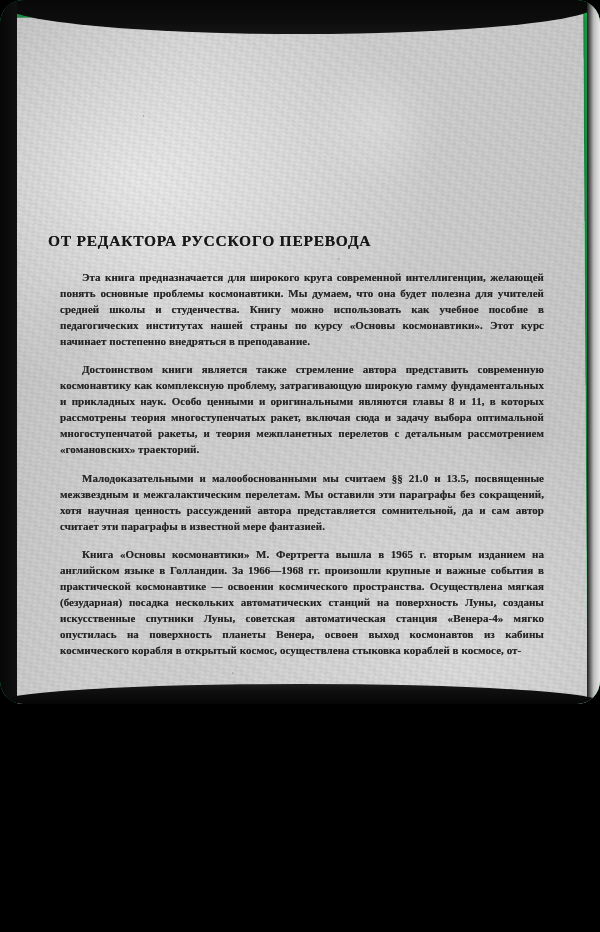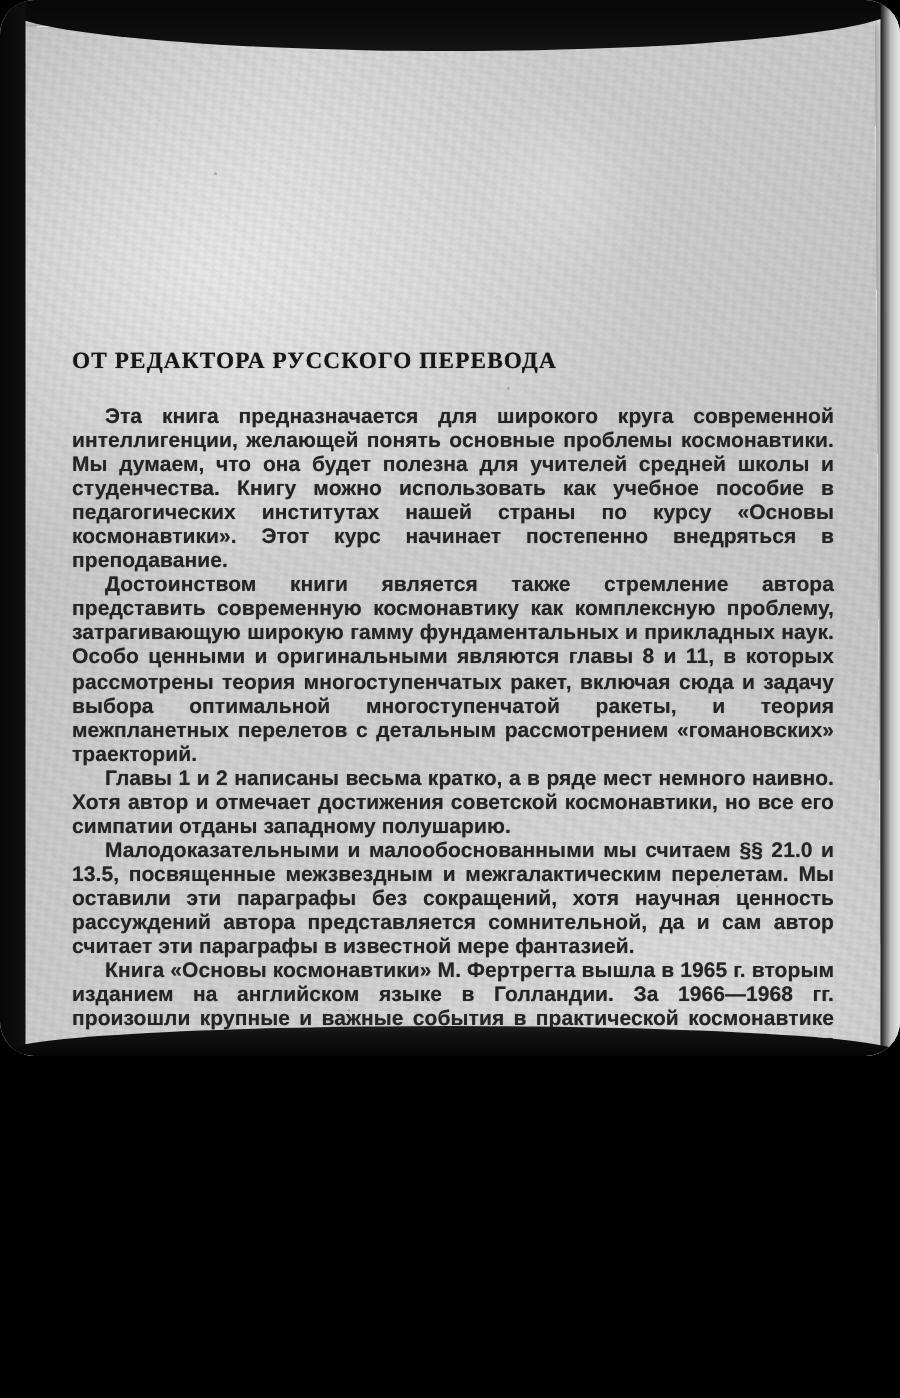--- a/index.html
+++ b/index.html
@@ -6,21 +6,21 @@
   html, body {
     margin: 0;
     padding: 0;
     background: #000;
   }
   #scan {
     position: relative;
     width: 600px;
     height: 704px;
     overflow: hidden;
-    background: #ffffff;
+    background: #22c55e;
     font-family: "Liberation Sans", sans-serif;
     border-radius: 23px;
   }
 
   
   #paper {
     position: absolute;
     left: 14px;
     top: 16px;
     width: 572px;
@@ -85,29 +85,30 @@
   #page-title {
     font-family: "Liberation Serif", serif;
     font-size: 15.5px;
     letter-spacing: 0.75px;
     white-space: nowrap;
     color: #101010;
     margin: 0 0 19px 0;
     text-shadow: 0 0 0.6px rgba(30,30,30,0.75);
   }
   .para {
-    margin: 0;
-    font-size: 14px;
+    margin: 12px;
+    font-size: 11px;
     line-height: 16.05px;
     text-align: justify;
     text-indent: 22px;
     font-weight: 600;
     color: #1e1e1e;
     letter-spacing: 0.05px;
     text-shadow: 0 0 0.5px rgba(25,25,25,0.6);
+    font-family: Liberation Serif, serif;
     -webkit-font-smoothing: none;
   }
   .para.last { text-align: justify; }
   #page-number {
     position: absolute;
     left: 516px;
     top: 824px;
     font-family: "Liberation Serif", serif;
     font-size: 14px;
     font-weight: 700;
@@ -137,21 +138,20 @@
     <div id="blotch"></div>
     <div id="speckle"></div>
   </div>
 
   <div id="inkwrap">
     <div id="content">
       <h1 id="page-title">ОТ РЕДАКТОРА РУССКОГО ПЕРЕВОДА</h1>
 
       <p class="para">Эта книга предназначается для широкого круга современной интеллигенции, желающей понять основные проблемы космонавтики. Мы думаем, что она будет полезна для учителей средней школы и студенчества. Книгу можно использовать как учебное пособие в педагогических институтах нашей страны по курсу «Основы космонавтики». Этот курс начинает постепенно внедряться в преподавание.</p>
       <p class="para">Достоинством книги является также стремление автора представить современную космонавтику как комплексную проблему, затрагивающую широкую гамму фундаментальных и прикладных наук. Особо ценными и оригинальными являются главы 8 и 11, в которых рассмотрены теория многоступенчатых ракет, включая сюда и задачу выбора оптимальной многоступенчатой ракеты, и теория межпланетных перелетов с детальным рассмотрением «гомановских» траекторий.</p>
-      <p class="para">Главы 1 и 2 написаны весьма кратко, а в ряде мест немного наивно. Хотя автор и отмечает достижения советской космонавтики, но все его симпатии отданы западному полушарию.</p>
       <p class="para">Малодоказательными и малообоснованными мы считаем §§ 21.0 и 13.5, посвященные межзвездным и межгалактическим перелетам. Мы оставили эти параграфы без сокращений, хотя научная ценность рассуждений автора представляется сомнительной, да и сам автор считает эти параграфы в известной мере фантазией.</p>
       <p class="para last">Книга «Основы космонавтики» М. Фертрегта вышла в 1965 г. вторым изданием на английском языке в Голландии. За 1966—1968 гг. произошли крупные и важные события в практической космонавтике — освоении космического пространства. Осуществлена мягкая (безударная) посадка нескольких автоматических станций на поверхность Луны, созданы искусственные спутники Луны, советская автоматическая станция «Венера-4» мягко опустилась на поверхность планеты Венера, освоен выход космонавтов из кабины космического корабля в открытый космос, осуществлена стыковка кораблей в космосе, от-</p>
     </div>
 
     <div id="page-number">5</div>
   </div>
 
   <div class="edge" id="edge-top"></div>
   <div class="edge" id="edge-left"></div>
   <div class="edge" id="edge-right"></div>

